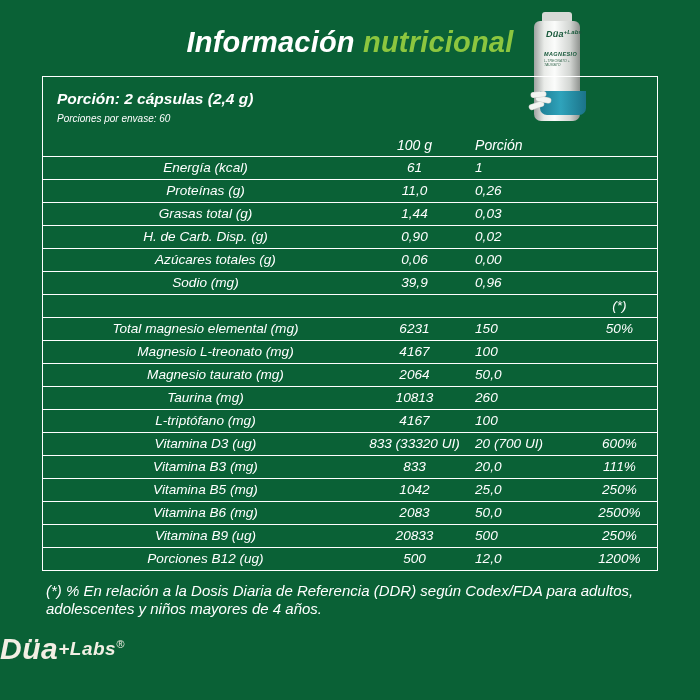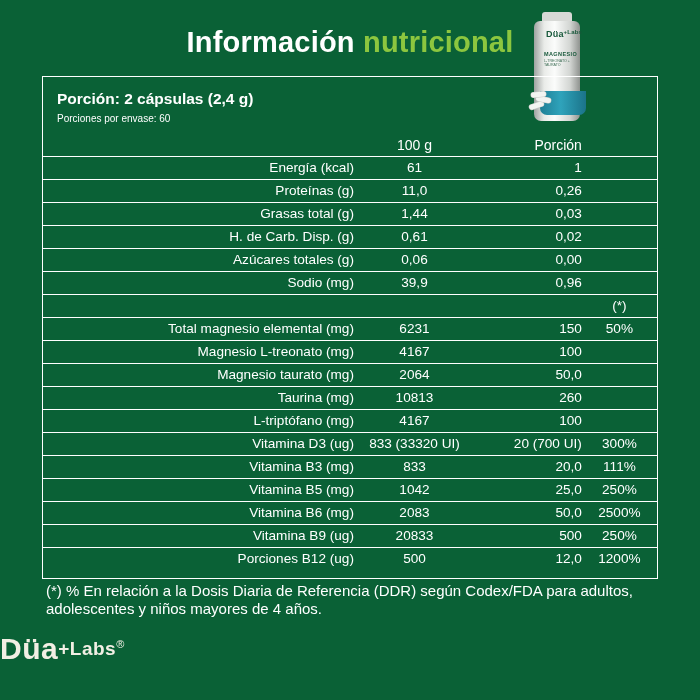--- a/index.html
+++ b/index.html
@@ -12,20 +12,21 @@
     background: #0a6136;
     font-family: "Liberation Sans", sans-serif;
     color: #ffffff;
     overflow: hidden;
   }
   .page {
     position: relative;
     width: 672px;
     height: 700px;
     box-sizing: border-box;
+    font-style: italic;
   }
 
   
   .title-wrap {
     position: absolute;
     top: 26px;
     left: 0;
     width: 700px;
     text-align: center;
   }
@@ -120,21 +121,21 @@
   .bottle .caps-pile i:nth-child(3) { left: 2px; bottom: 11px; transform: rotate(-6deg); }
 
   
   .panel {
     position: absolute;
     top: 76px;
     left: 42px;
     width: 616px;
     border: 1px solid #ffffff;
     box-sizing: border-box;
-    padding: 10px 0 8px 0;
+    padding: 10px 0 0 0;
   }
   .serving {
     padding: 2px 14px 6px 14px;
   }
   .serving .line1 {
     font-size: 15.5px;
     font-weight: bold;
     line-height: 20px;
   }
   .serving .line2 {
@@ -147,23 +148,23 @@
     border-collapse: collapse;
     font-size: 13.6px;
   }
   table.nutri th, table.nutri td {
     padding: 0;
     font-weight: normal;
     line-height: 22px;
     height: 22px;
     vertical-align: middle;
   }
-  .col-name { width: 296px; text-align: right; padding-left: 14px !important; }
+  .col-name { width: 296px; text-align: center; padding-left: 14px !important; }
   .col-100  { width: 128px; text-align: center; }
-  .col-port { width: 112px; text-align: right; }
+  .col-port { width: 112px; text-align: left; }
   .col-ddr  { width: 78px;  text-align: center; }
 
   thead th { font-size: 14px; }
   tbody tr.r { border-top: 1px solid #ffffff; }
   .indent { padding-left: 34px !important; }
 
   .footnote {
     position: absolute;
     top: 582px;
     left: 46px;
@@ -243,21 +244,21 @@
             <td class="col-ddr"></td>
           </tr>
           <tr class="r">
             <td class="col-name">Grasas total (g)</td>
             <td class="col-100">1,44</td>
             <td class="col-port">0,03</td>
             <td class="col-ddr"></td>
           </tr>
           <tr class="r">
             <td class="col-name">H. de Carb. Disp. (g)</td>
-            <td class="col-100">0,61</td>
+            <td class="col-100">0,90</td>
             <td class="col-port">0,02</td>
             <td class="col-ddr"></td>
           </tr>
           <tr class="r">
             <td class="col-name indent">Azúcares totales (g)</td>
             <td class="col-100">0,06</td>
             <td class="col-port">0,00</td>
             <td class="col-ddr"></td>
           </tr>
           <tr class="r">
@@ -299,21 +300,21 @@
           <tr class="r">
             <td class="col-name">L-triptófano (mg)</td>
             <td class="col-100">4167</td>
             <td class="col-port">100</td>
             <td class="col-ddr"></td>
           </tr>
           <tr class="r">
             <td class="col-name">Vitamina D3 (ug)</td>
             <td class="col-100">833 (33320 UI)</td>
             <td class="col-port">20 (700 UI)</td>
-            <td class="col-ddr">300%</td>
+            <td class="col-ddr">600%</td>
           </tr>
           <tr class="r">
             <td class="col-name">Vitamina B3 (mg)</td>
             <td class="col-100">833</td>
             <td class="col-port">20,0</td>
             <td class="col-ddr">111%</td>
           </tr>
           <tr class="r">
             <td class="col-name">Vitamina B5 (mg)</td>
             <td class="col-100">1042</td>

